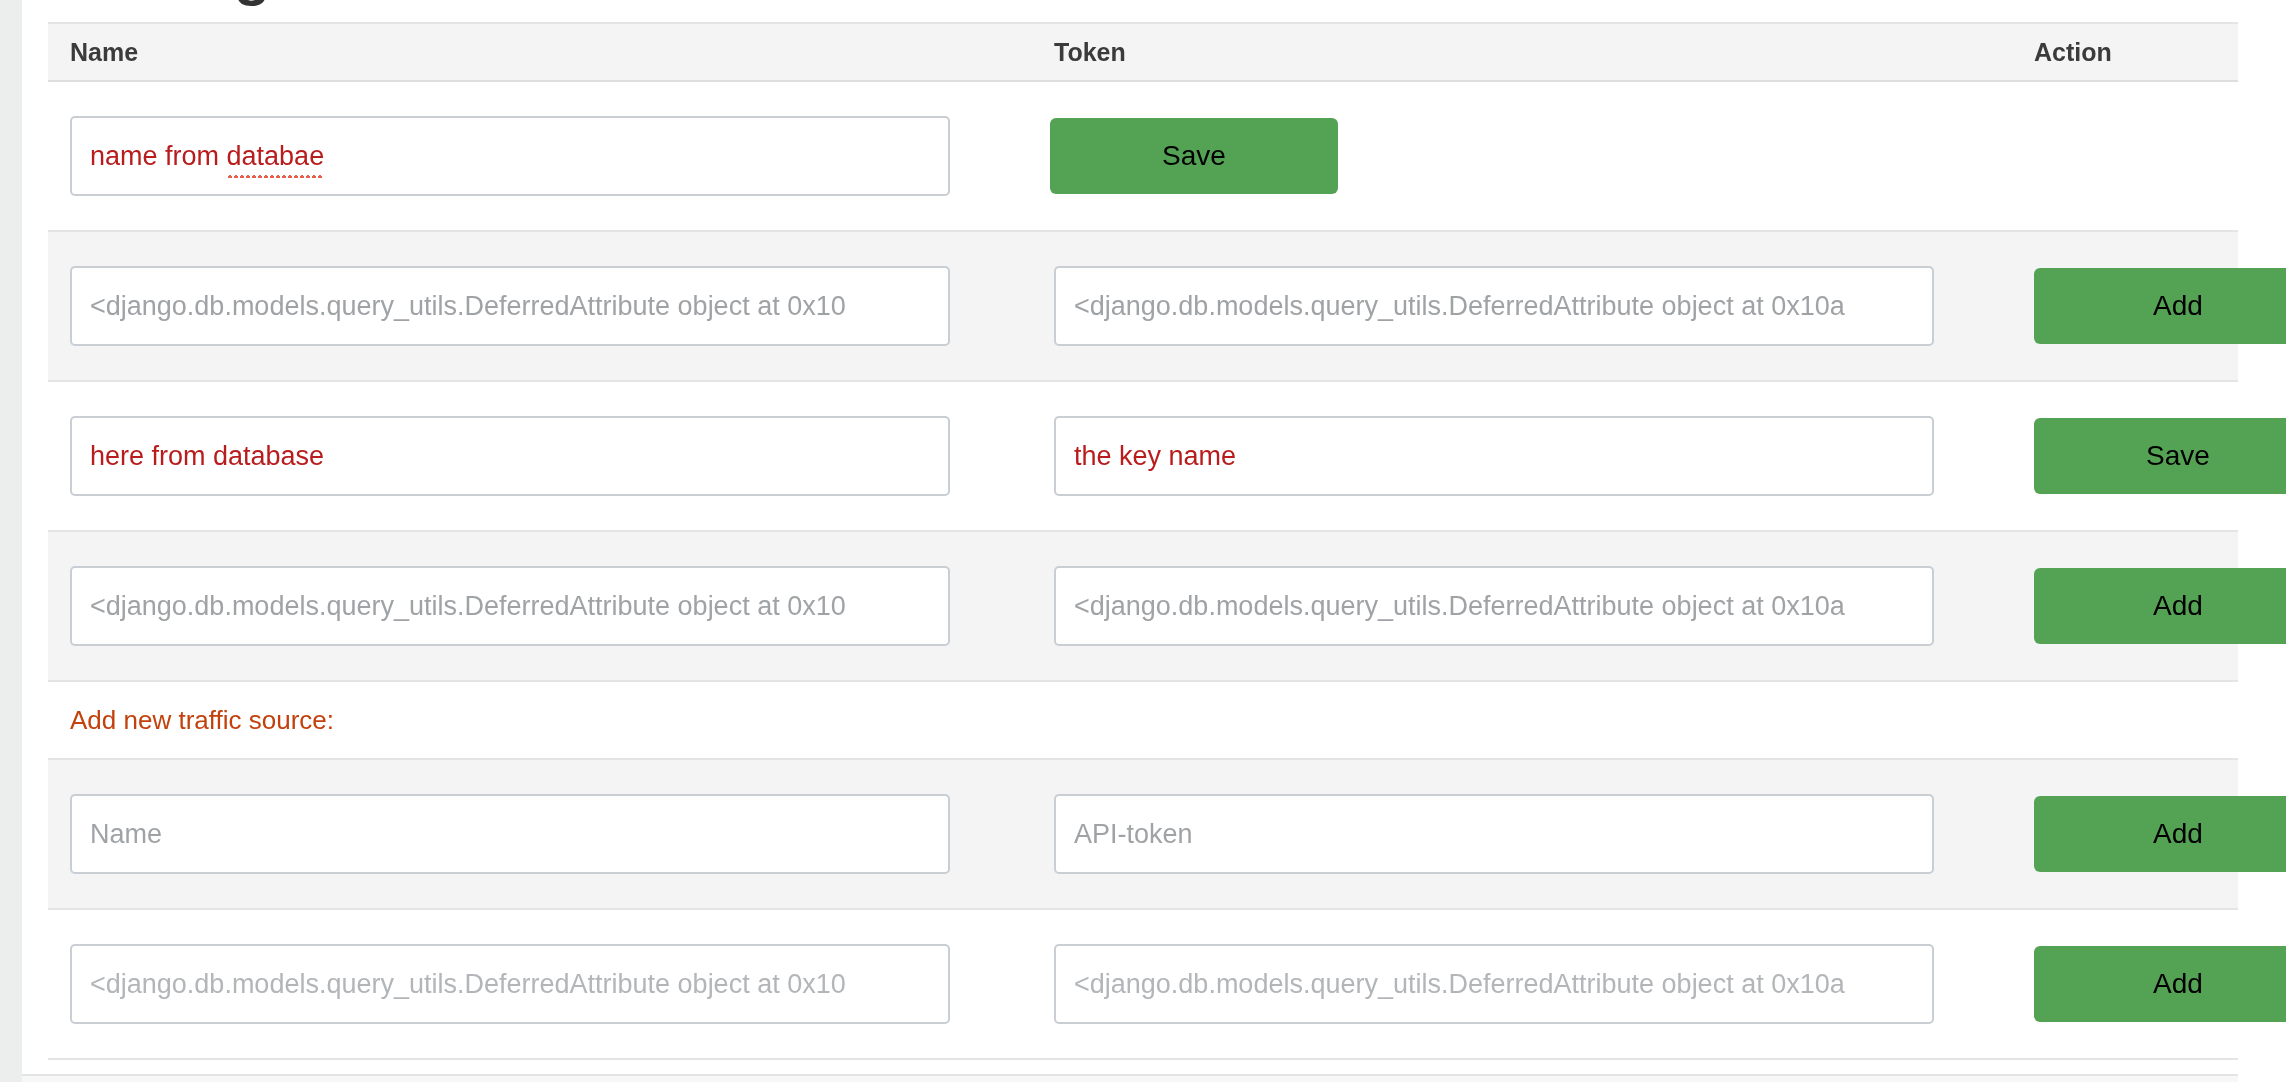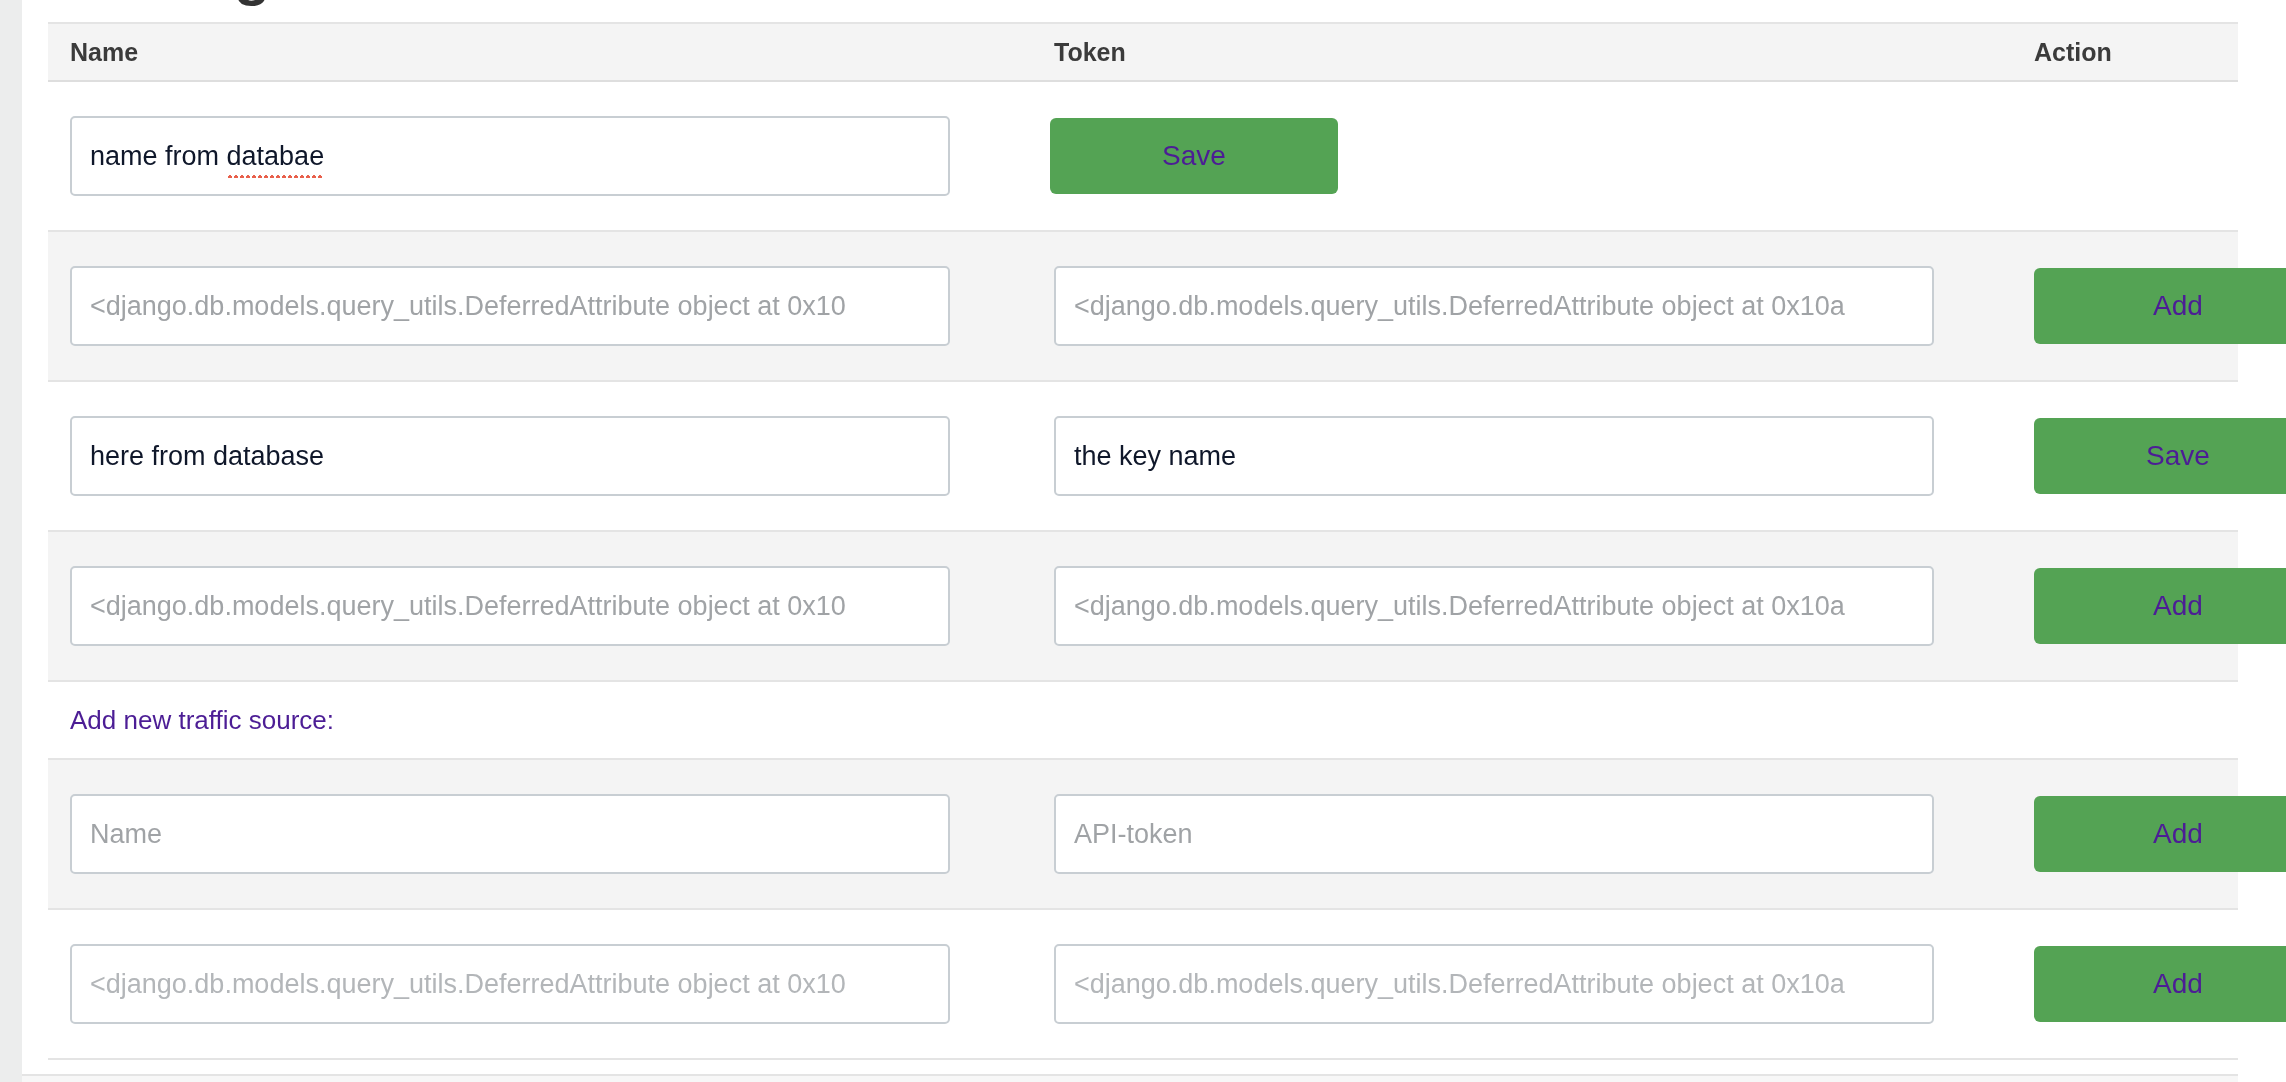--- a/index.html
+++ b/index.html
@@ -104,21 +104,21 @@
     background: #ffffff;
     display: flex;
     align-items: center;
     padding: 0 18px;
     overflow: hidden;
     white-space: nowrap;
   }
 
   .field .val {
     font-size: 27px;
-    color: #0f172a;
+    color: #b91c1c;
     line-height: 1;
     white-space: nowrap;
   }
   .field .ph {
     font-size: 27px;
     color: #a0a3a6;
     line-height: 1;
     white-space: nowrap;
   }
   .field .ph-light {
@@ -158,21 +158,21 @@
     top: 1px;
   }
 
   .btn {
     box-sizing: border-box;
     width: 288px;
     height: 76px;
     border: none;
     border-radius: 6px;
     background: #54a354;
-    color: #4c1d95;
+    color: #000000;
     font-family: "Liberation Sans", sans-serif;
     font-size: 28px;
     line-height: 1;
     cursor: pointer;
     display: flex;
     align-items: center;
     justify-content: center;
     padding: 0;
   }
 
@@ -180,21 +180,21 @@
     height: 78px;
     display: flex;
     align-items: center;
     background: #ffffff;
     box-sizing: border-box;
     padding-left: 22px;
     border-bottom: 2px solid #e4e4e4;
   }
   .note-row .note {
     font-size: 26px;
-    color: #4c1d95;
+    color: #c2410c;
     line-height: 1;
   }
 
   .bottom-strip {
     position: absolute;
     left: 22px;
     bottom: 0;
     width: 2216px;
     height: 8px;
     background: #f7f7f7;

